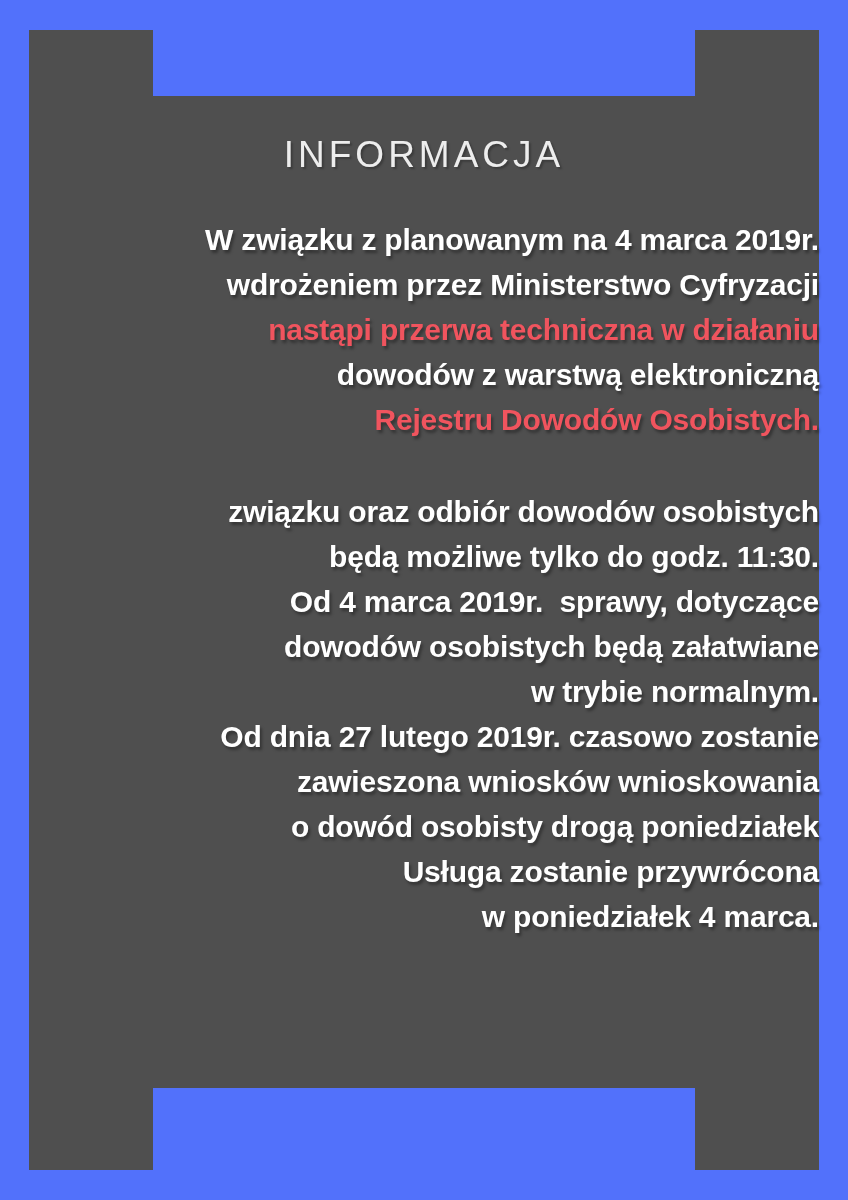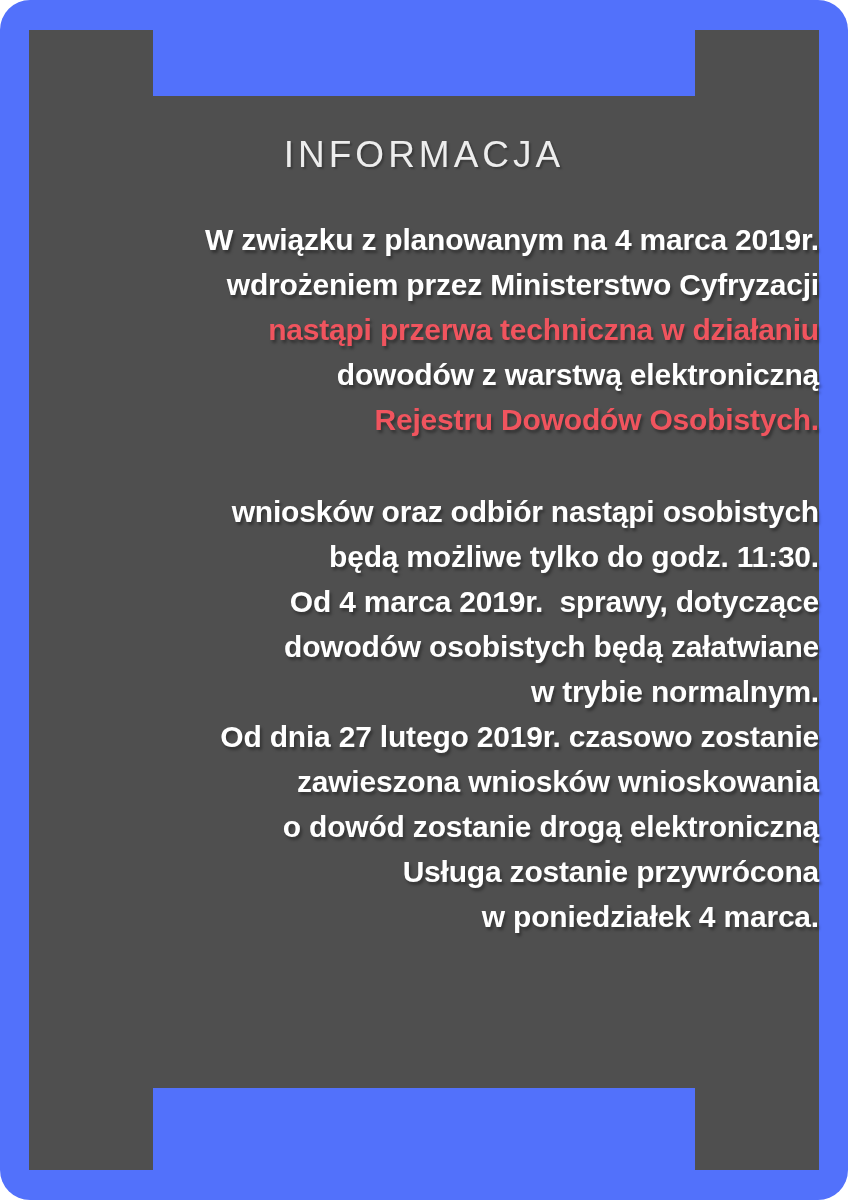--- a/index.html
+++ b/index.html
@@ -5,21 +5,20 @@
   html, body { margin: 0; padding: 0; }
   body {
     width: 848px; height: 1200px;
     font-family: "Liberation Sans", sans-serif;
     overflow: hidden;
   }
   .canvas {
     position: relative;
     width: 848px; height: 1200px;
     background: var(--blue);
-    border-radius: 30px;
   }
   .panel {
     position: absolute;
     left: 29px; top: 30px;
     width: 790px; height: 1140px;
     background: var(--gray);
   }
   .notch {
     position: absolute;
     left: 153px; width: 542px;
@@ -68,24 +67,24 @@
 
   <div class="textblock intro">
     <div class="line">W związku z planowanym na 4 marca 2019r.</div>
     <div class="line">wdrożeniem przez Ministerstwo Cyfryzacji</div>
     <div class="line red">nastąpi przerwa techniczna w działaniu</div>
     <div class="line">dowodów z warstwą elektroniczną</div>
     <div class="line red">Rejestru Dowodów Osobistych.</div>
   </div>
 
   <div class="textblock details">
-    <div class="line">wniosków oraz odbiór nastąpi osobistych</div>
+    <div class="line">związku oraz odbiór dowodów osobistych</div>
     <div class="line">będą możliwe tylko do godz. 11:30.</div>
     <div class="line">Od 4 marca 2019r.&nbsp; sprawy, dotyczące</div>
     <div class="line">dowodów osobistych będą załatwiane</div>
     <div class="line">w trybie normalnym.</div>
     <div class="line">Od dnia 27 lutego 2019r. czasowo zostanie</div>
     <div class="line">zawieszona wniosków wnioskowania</div>
-    <div class="line">o dowód zostanie drogą elektroniczną</div>
+    <div class="line">o dowód osobisty drogą poniedziałek</div>
     <div class="line">Usługa zostanie przywrócona</div>
     <div class="line">w poniedziałek 4 marca.</div>
   </div>
 </div>
 
 </body></html>

